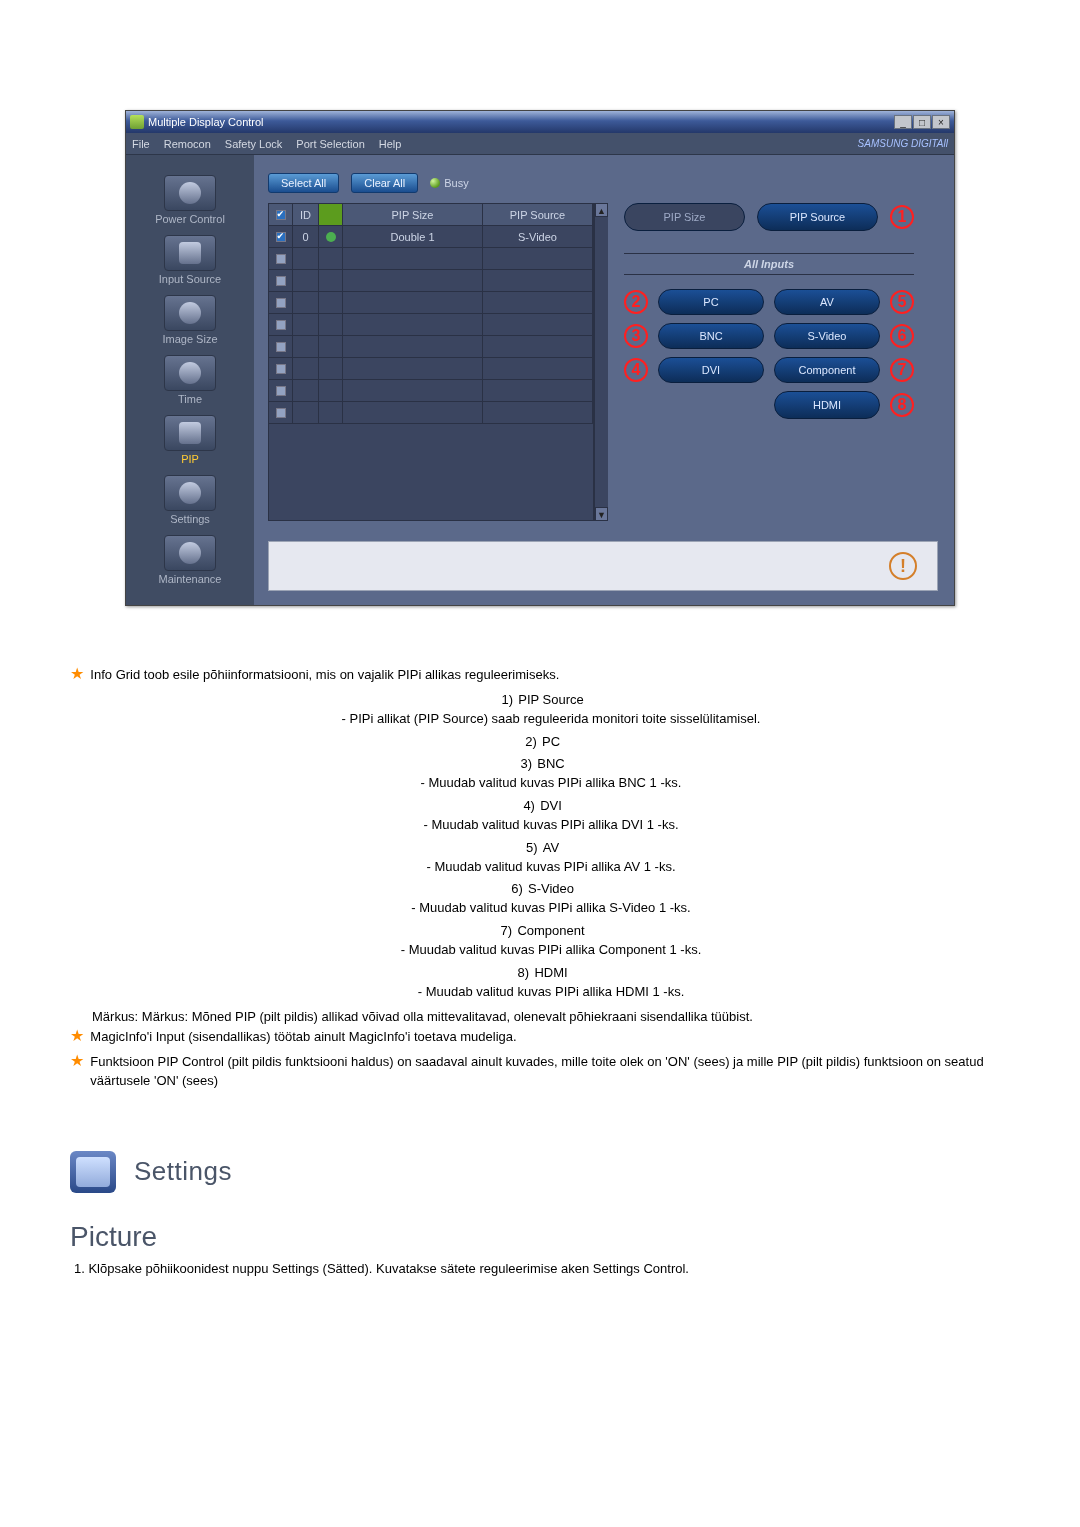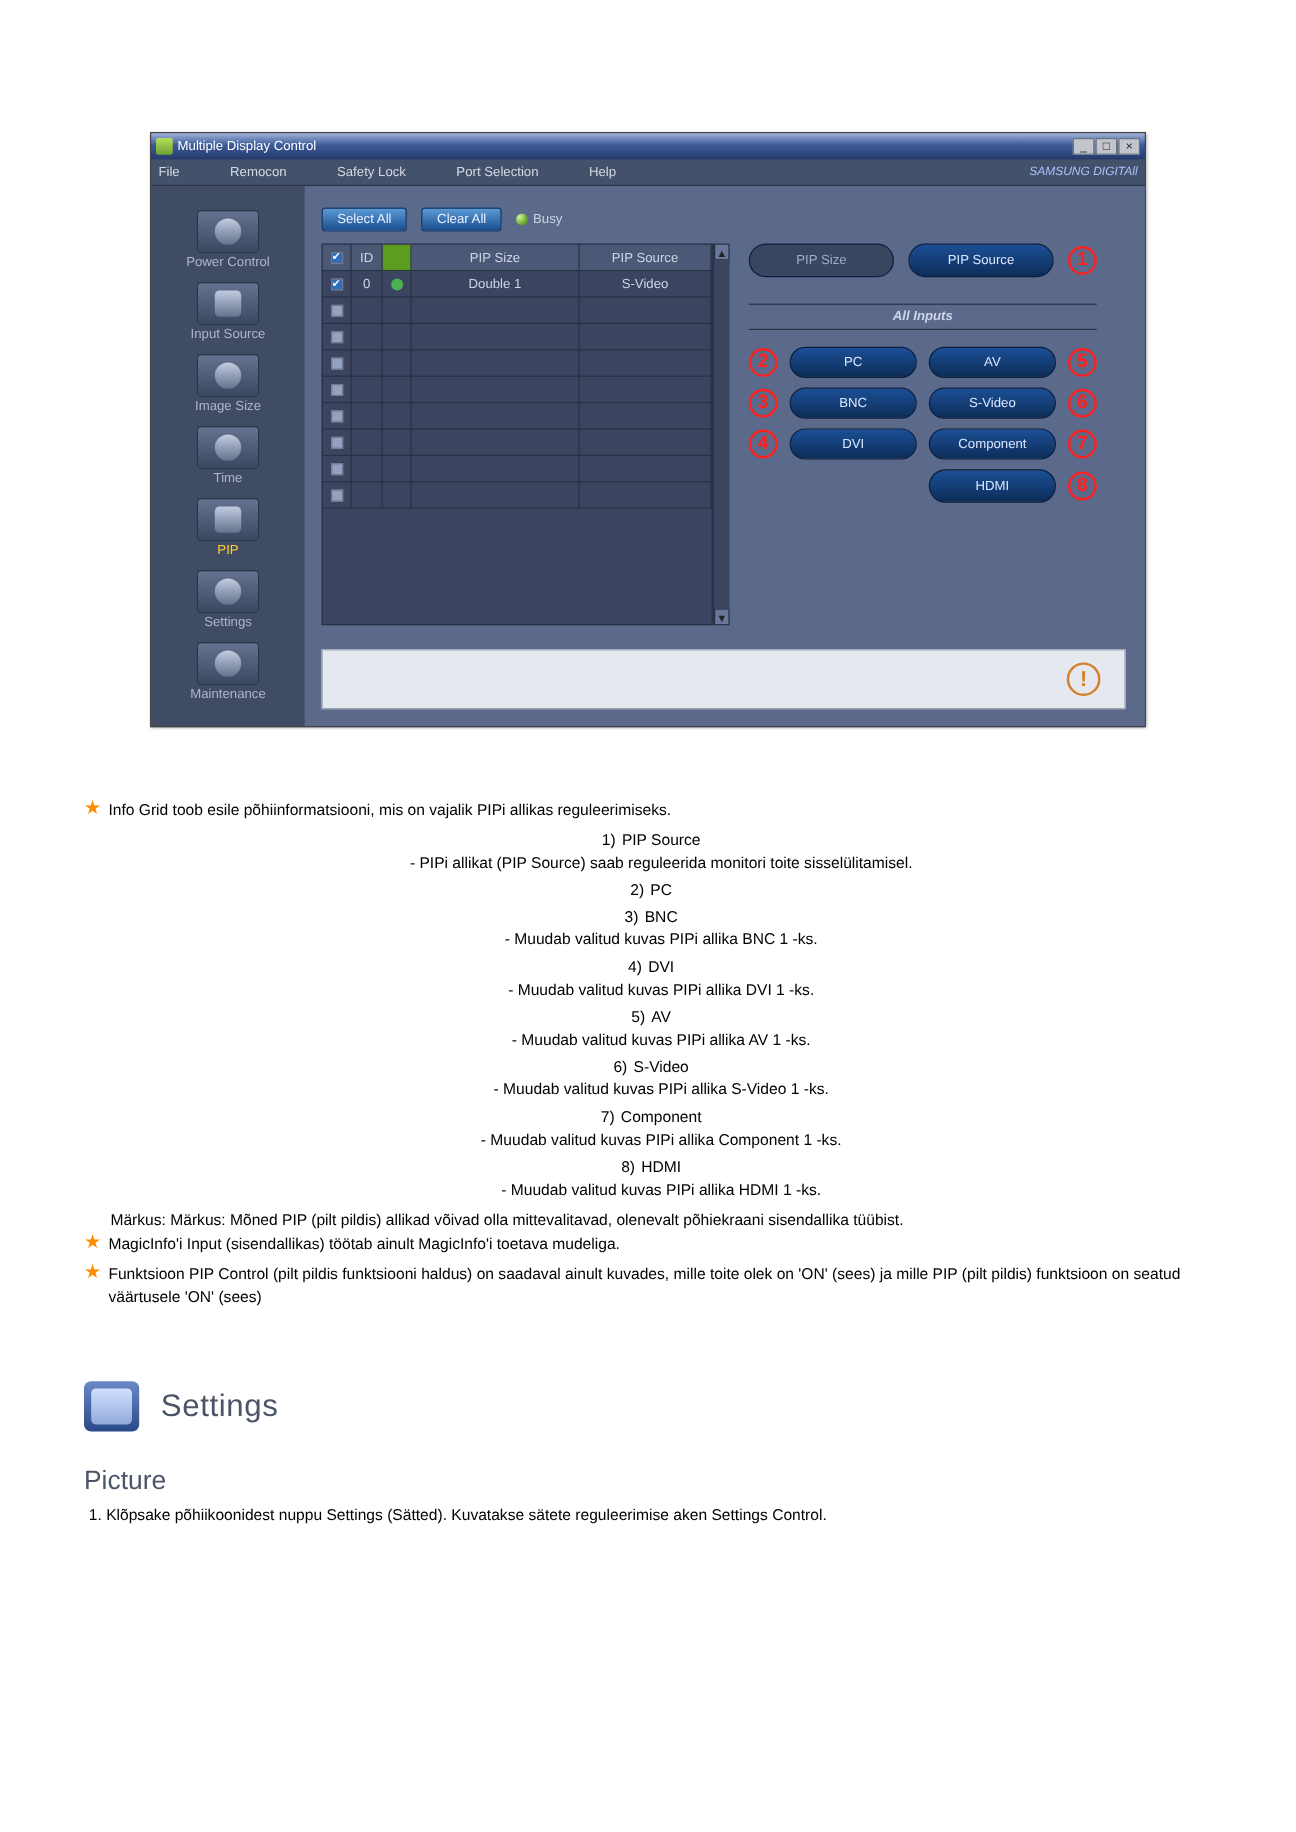--- a/index.html
+++ b/index.html
@@ -42,21 +42,20 @@
   }
   .menu-bar {
     display: flex;
     align-items: center;
     height: 22px;
     padding: 0 6px;
     background: #44516b;
     border-bottom: 1px solid #2d3649;
     color: #d4d9e3;
     font-size: 11px;
-    gap: 28px;
   }
   .menu-bar .menu-item { margin-right: 14px; }
   .menu-bar .brand {
     margin-left: auto;
     font-style: italic;
     color: #a7c1ff;
     font-size: 10px;
   }
   .app-body {
     display: flex;
@@ -228,21 +227,21 @@
   }
   .settings-header .sh-icon::after {
     content:""; position:absolute; inset:6px;
     background: linear-gradient(#cfe0ff,#92abdb);
     border-radius:4px;
   }
   .settings-header .sh-title {
     font-size: 26px; color:#4a5568; letter-spacing: 0.5px;
   }
   .picture-title {
-    font-size: 22px; color:#4a5568; margin-bottom: 8px;
+    font-size: 28px; color:#4a5568; margin-bottom: 8px;
   }
   .picture-step { font-size: 13px; margin-left: 4px; }
 </style>
 </head>
 <body>
 
 <div class="app-window">
 
   <div class="title-bar">
     <span class="app-icon"></span>

